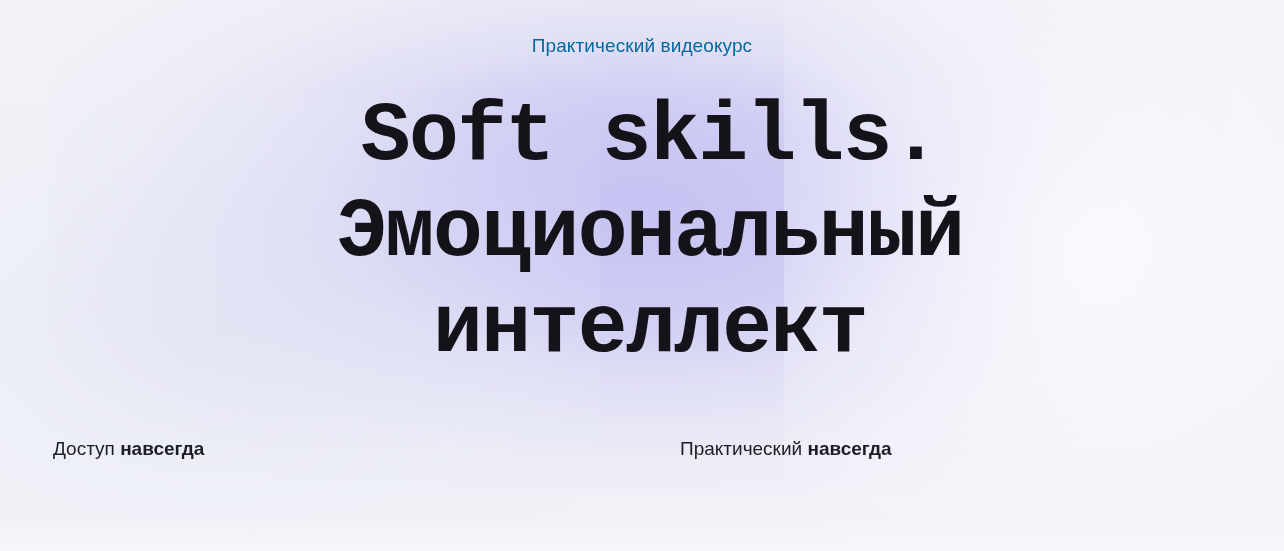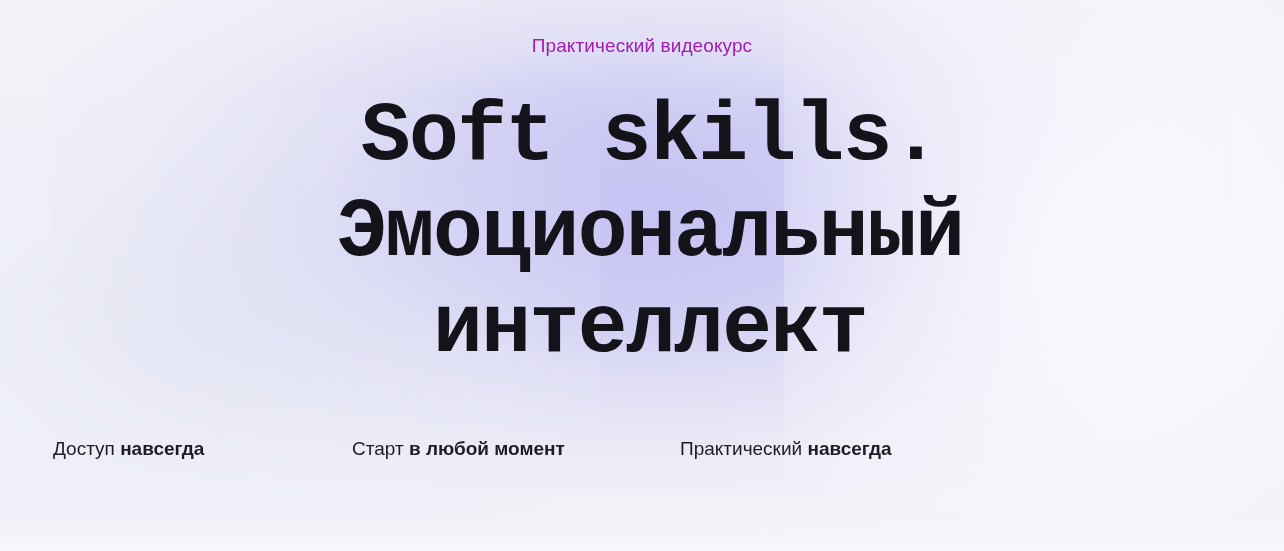--- a/index.html
+++ b/index.html
@@ -94,21 +94,21 @@
   
   .eyebrow {
     position:absolute;
     left:0; top:33px;
     width:1284px;
     text-align:center;
     font-size:19px;
     font-weight:400;
     line-height:25px;
     letter-spacing:0.1px;
-    color:#a21caf;
+    color:#0369a1;
   }
 
   
   .headline {
     position:absolute;
     left:8px; top:89px;
     width:1284px;
     text-align:center;
     font-size:83px;
     font-weight:700;
@@ -163,23 +163,20 @@
       <span class="hl-line">Эмоциональный</span>
       <span class="hl-line">интеллект</span>
     </h1>
 
     <div class="features">
 
       <div class="feature f0">
         <span class="light">Доступ </span><span class="bold">навсегда</span><span class="light"></span>
       </div>
 
-      <div class="feature f1">
-        <span class="light">Старт </span><span class="bold">в любой момент</span><span class="light"></span>
-      </div>
 
       <div class="feature f2">
         <span class="light">Практический </span><span class="bold">навсегда</span><span class="light"></span>
       </div>
 
 
     </div>
 
   </div>
 </div>

